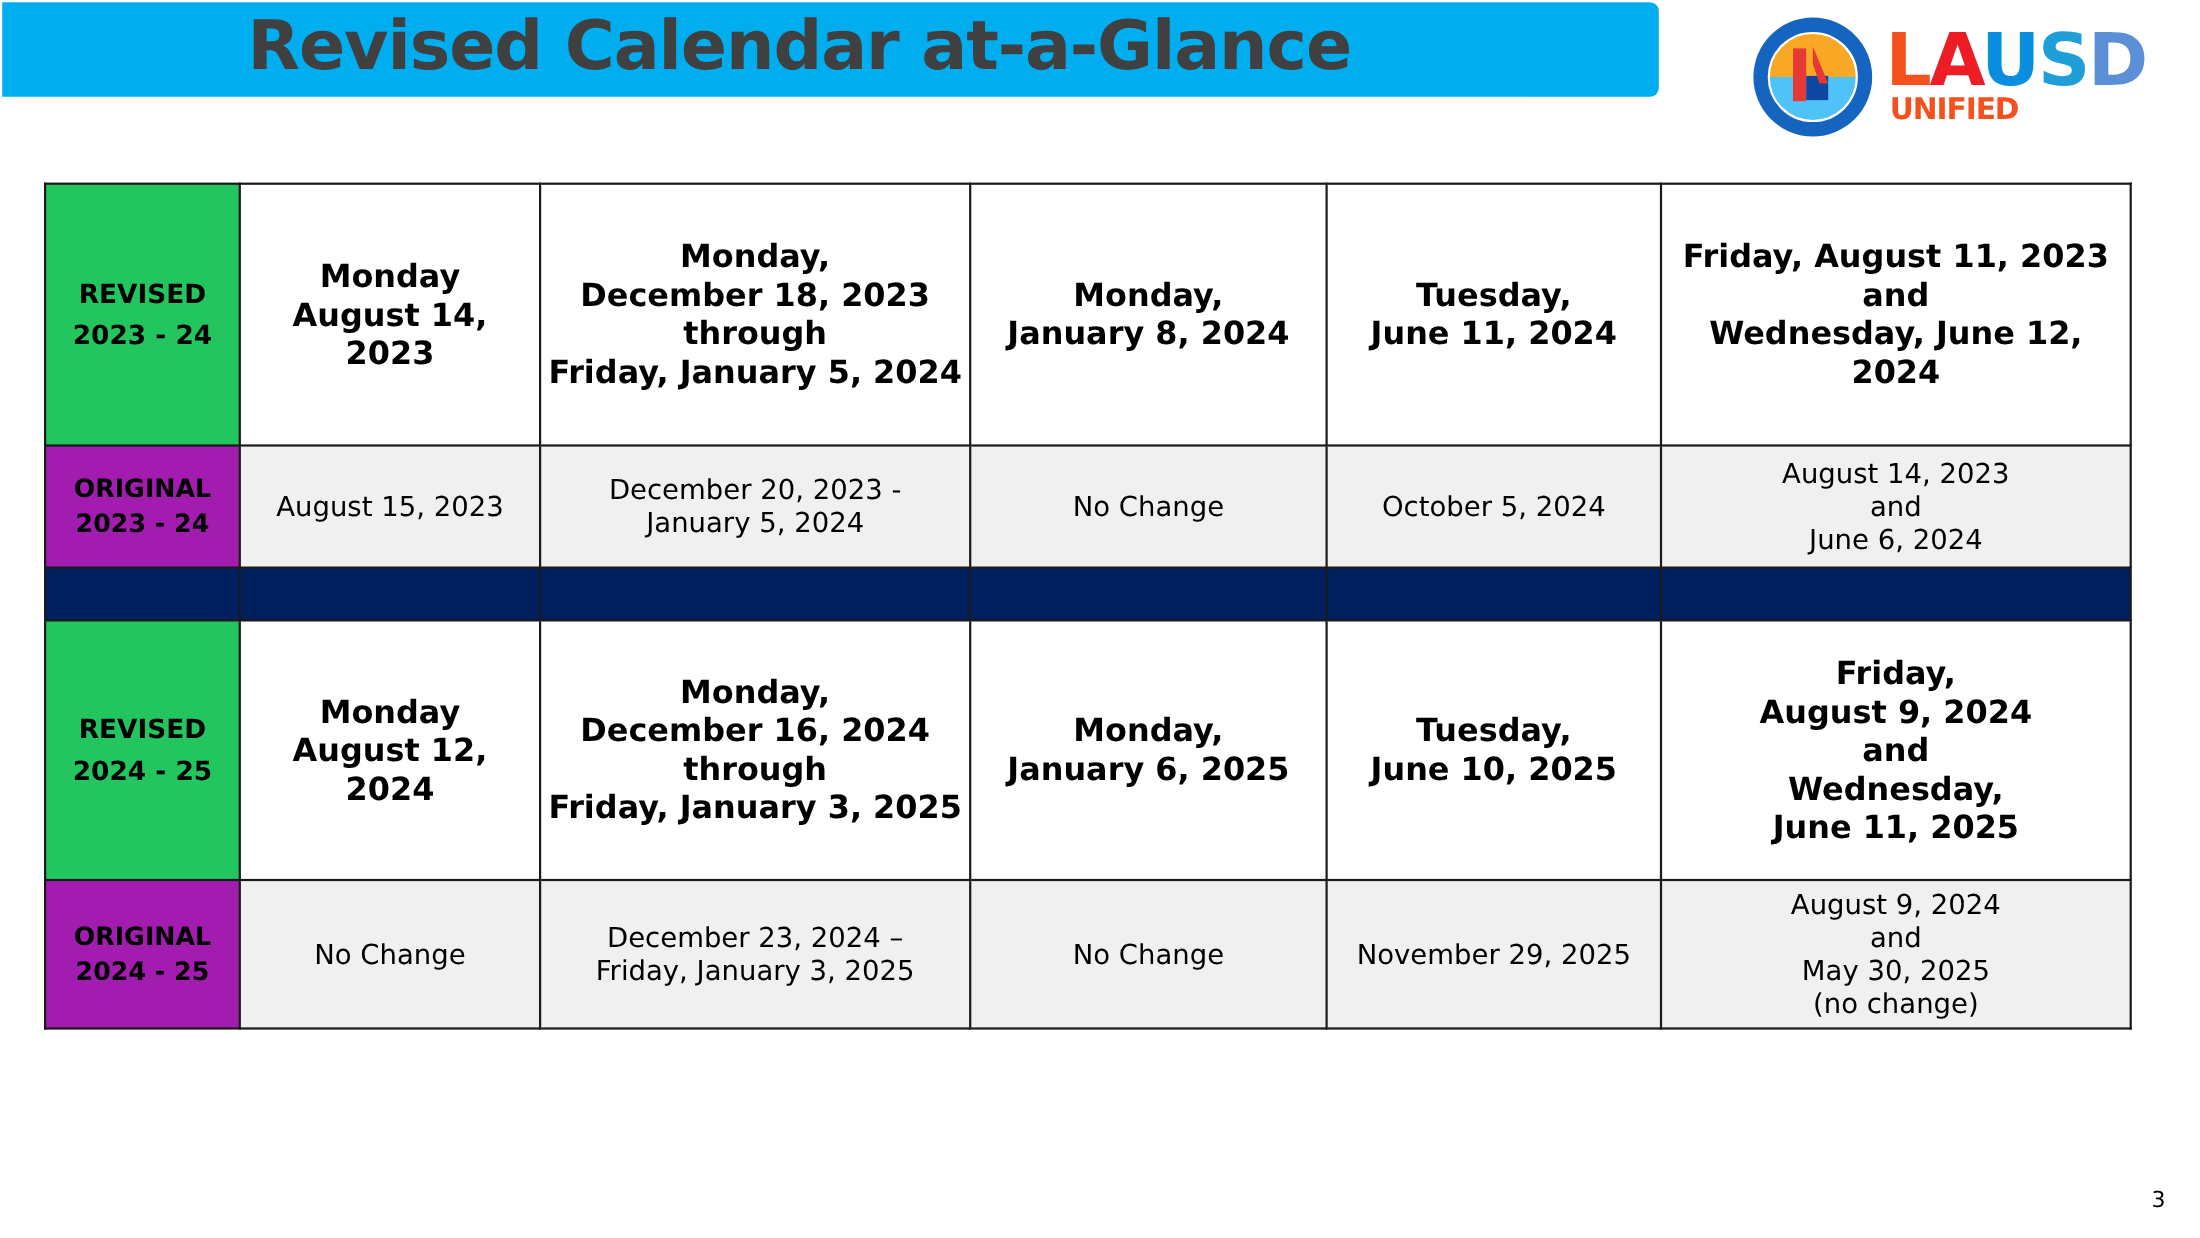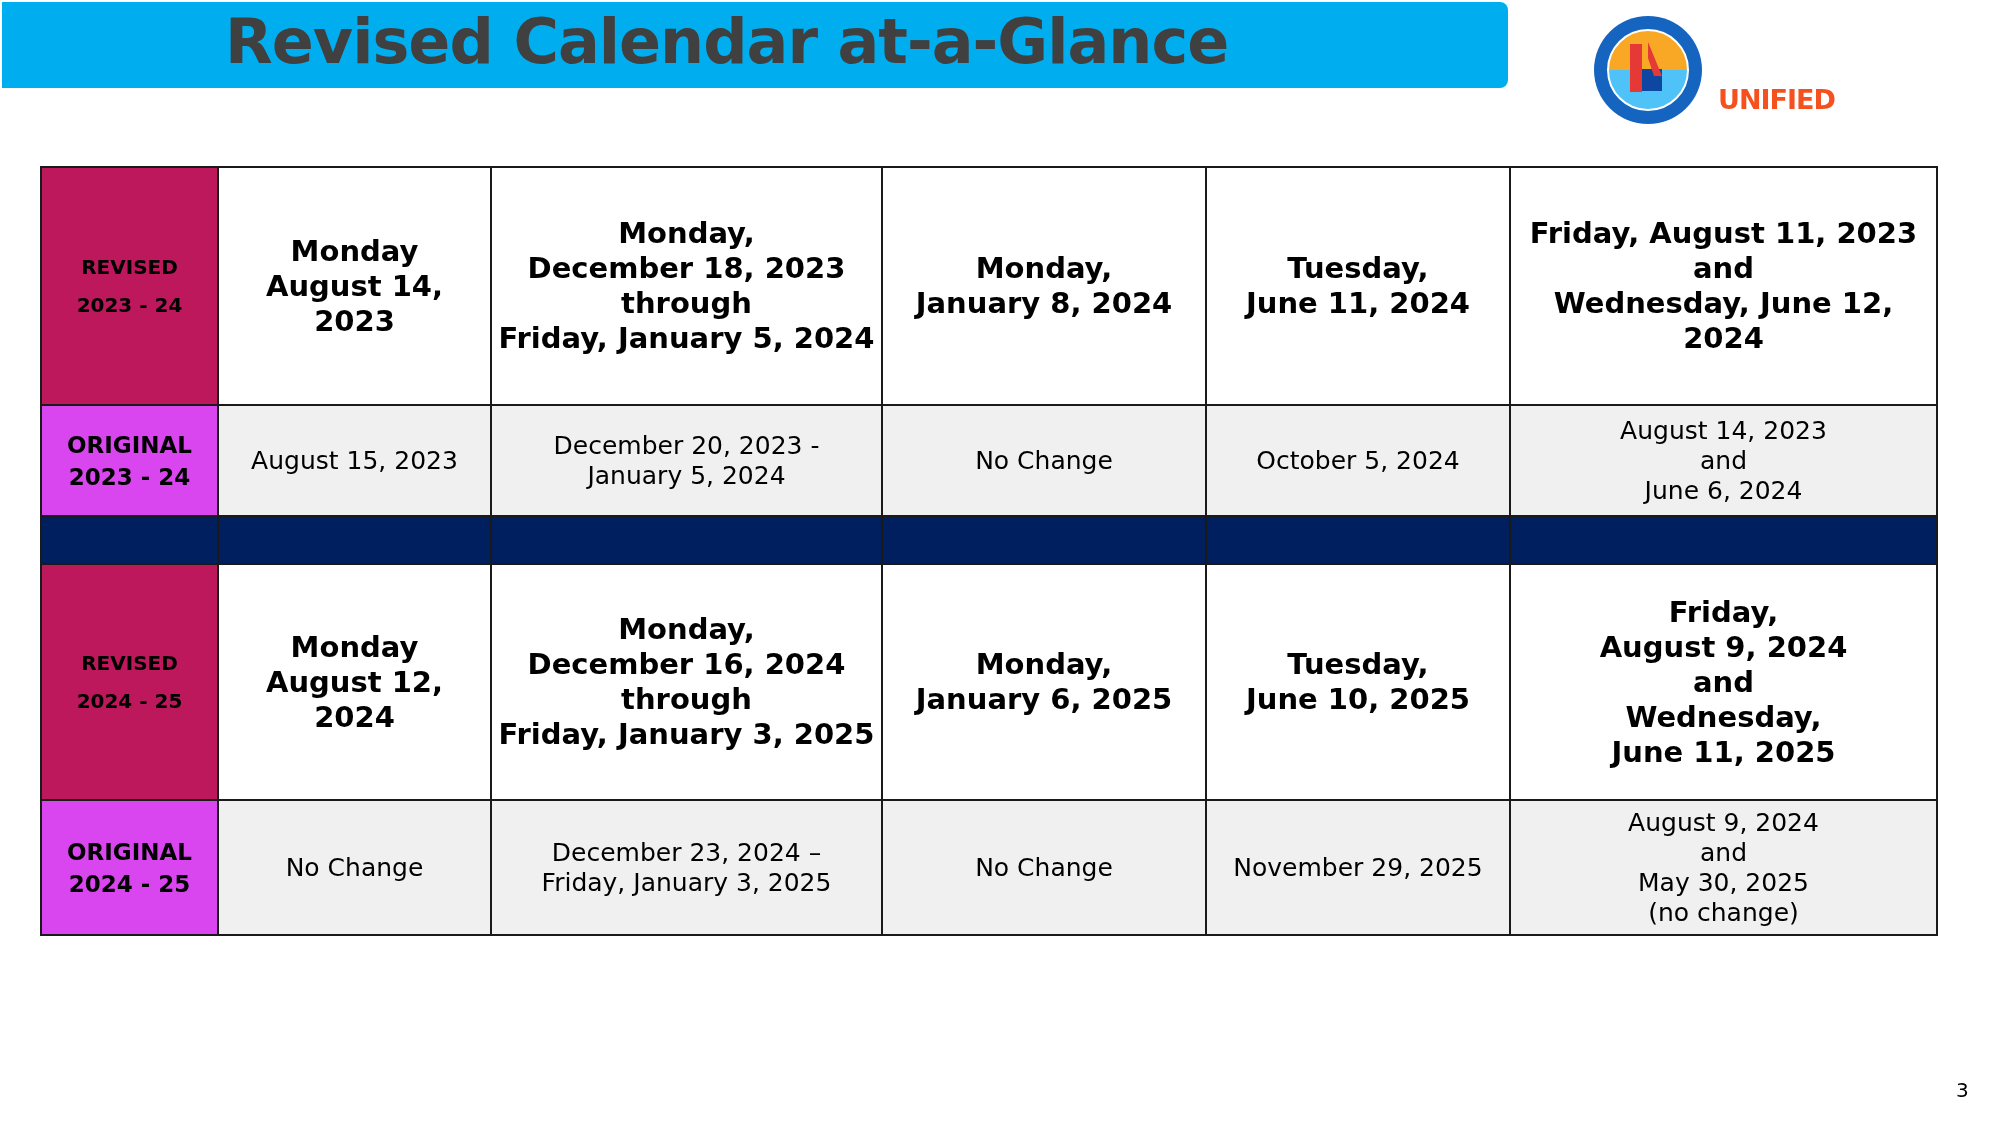--- a/index.html
+++ b/index.html
@@ -18,23 +18,23 @@
     .wordmark .u { color:#0A8FE0; } .wordmark .s { color:#1E9FD8; } .wordmark .d { color:#5B8FD6; }
     .unified { position:absolute; left:126px; top:72px; font-family:"DejaVu Sans", sans-serif;
                font-weight:bold; font-size:27px; color:#F4511E; letter-spacing:-1px;text-align:right; }
 
     table.cal { position:absolute; left:40px; top:166px; width:1896px; border-collapse:collapse;
                 table-layout:fixed; }
     table.cal td, table.cal th { border:2.5px solid #1a1a1a; text-align:center; vertical-align:middle;
                                  padding:0 4px; }
     th.hd { background:#D6DCE4; height:144px; font-family:"DejaVu Sans", sans-serif; font-weight:bold;
             font-size:33px; line-height:42px; letter-spacing:-0.5px; }
-    td.rev-label { background:#be185d; font-family:"DejaVu Sans", sans-serif; font-weight:bold;
-                   font-size:20px; line-height:38px; }
-    td.orig-label { background:#d946ef; font-family:"DejaVu Sans", sans-serif; font-weight:bold;
+    td.rev-label { background:#22c55e; font-family:"DejaVu Sans", sans-serif; font-weight:bold;
+                   font-size:24px; line-height:38px; }
+    td.orig-label { background:#a21caf; font-family:"DejaVu Sans", sans-serif; font-weight:bold;
                     font-size:23px; line-height:32px; }
     td.rev { background:#ffffff; font-family:"DejaVu Sans", sans-serif; font-weight:bold;
              font-size:29px; line-height:35px; white-space:pre-line; }
     td.orig { background:#F0F0F0; font-family:"DejaVu Sans", sans-serif; font-size:25px;
               line-height:30px; white-space:pre-line; }
     tr.r-rev1 td { height:236px; }
     tr.r-orig1 td { height:109px; }
     tr.sep td { height:46px; background:#001F5F; }
     tr.r-rev2 td { height:234px; }
     tr.r-orig2 td { height:133px; }
@@ -50,20 +50,21 @@
 <div class="logo">
   <svg class="seal" viewBox="0 0 112 112">
     <circle cx="56" cy="56" r="54" fill="#1565C0"></circle>
     <circle cx="56" cy="56" r="40" fill="#F9A825"></circle>
     <path d="M16 56 A40 40 0 0 0 96 56 Z" fill="#4FC3F7"></path>
     <rect x="38" y="30" width="12" height="48" fill="#E53935"></rect>
     <rect x="50" y="55" width="20" height="22" fill="#0D47A1"></rect>
     <polygon points="56,28 70,62 62,62 56,44" fill="#E53935"></polygon>
     <circle cx="56" cy="56" r="40" fill="none" stroke="#ffffff" stroke-width="2"></circle>
   </svg>
+  <div class="wordmark"><span class="l">L</span><span class="a">A</span><span class="u">U</span><span class="s">S</span><span class="d">D</span></div>
   <div class="unified">UNIFIED</div>
 </div>
 
 <table class="cal">
   <colgroup>
     <col style="width:177px">
       <col style="width:273px">
       <col style="width:391px">
     <col style="width:324px">
       <col style="width:304px">

